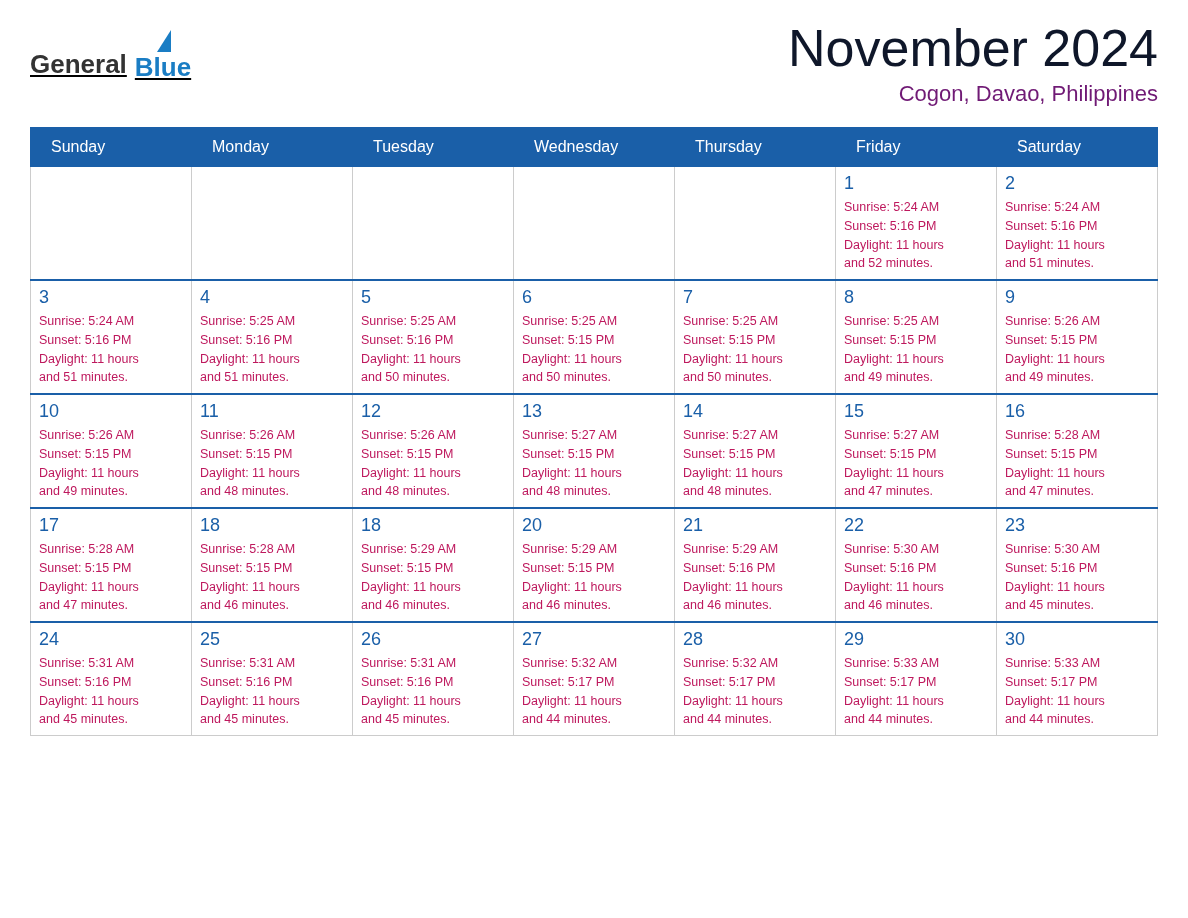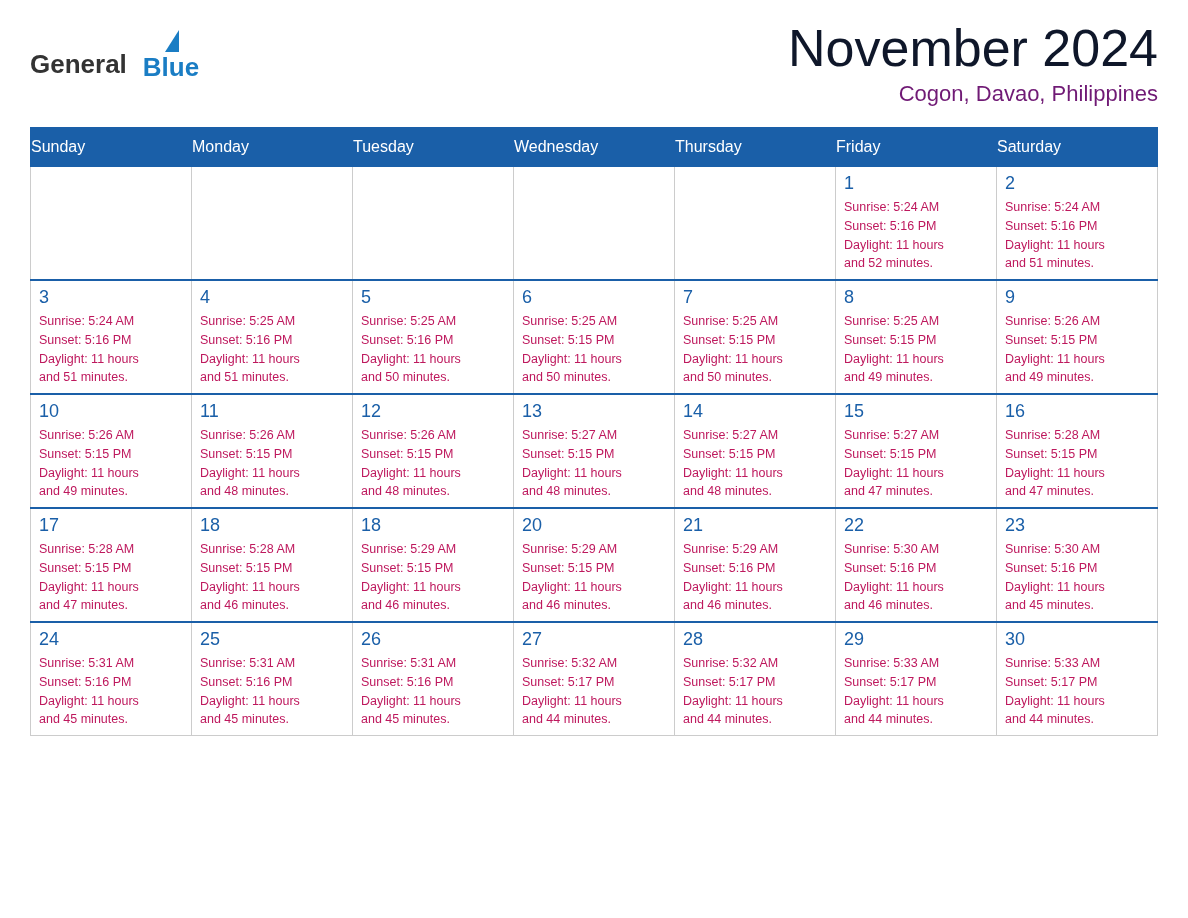--- a/index.html
+++ b/index.html
@@ -12,22 +12,23 @@
     }
     .header-area {
       display: flex;
       justify-content: space-between;
       align-items: flex-start;
       margin-bottom: 20px;
     }
     .logo {
       display: flex;
       align-items: flex-end;
-      gap: 16px;
+      gap: 8px;
       margin-top: 10px;
+      text-decoration: underline;
     }
     .logo-general {
       font-size: 26px;
       font-weight: bold;
       color: #333;
     }
     .logo-blue-container {
       display: flex;
       flex-direction: column;
       align-items: center;
@@ -63,21 +64,21 @@
       margin-top: 4px;
     }
     .calendar-table {
       width: 100%;
       border-collapse: collapse;
       table-layout: fixed;
     }
     .calendar-table th {
       background-color: #1a5fa8;
       color: #fff;
-      padding: 10px 0;
+      padding: 10px 20px;
       font-size: 16px;
       font-weight: normal;
       text-align: left;
       border: 1px solid #1a5fa8;
     }
     .calendar-table td {
       border: 1px solid #ccc;
       vertical-align: top;
       padding: 6px 8px;
       height: 110px;

